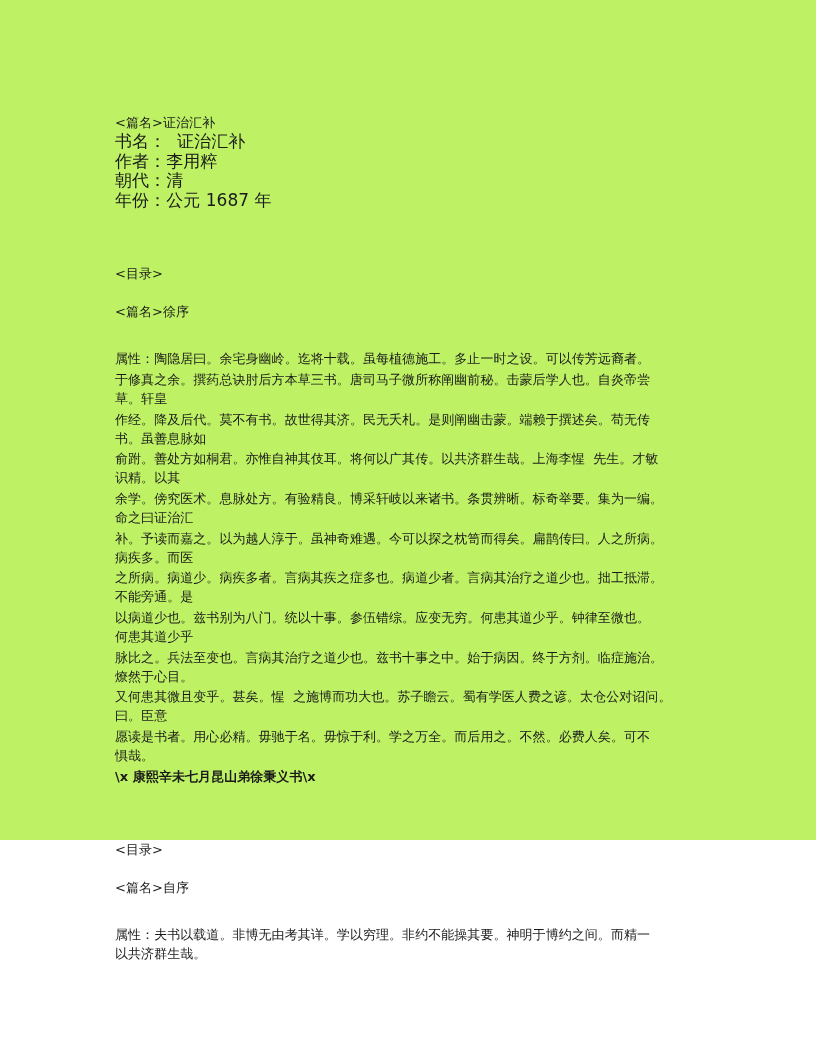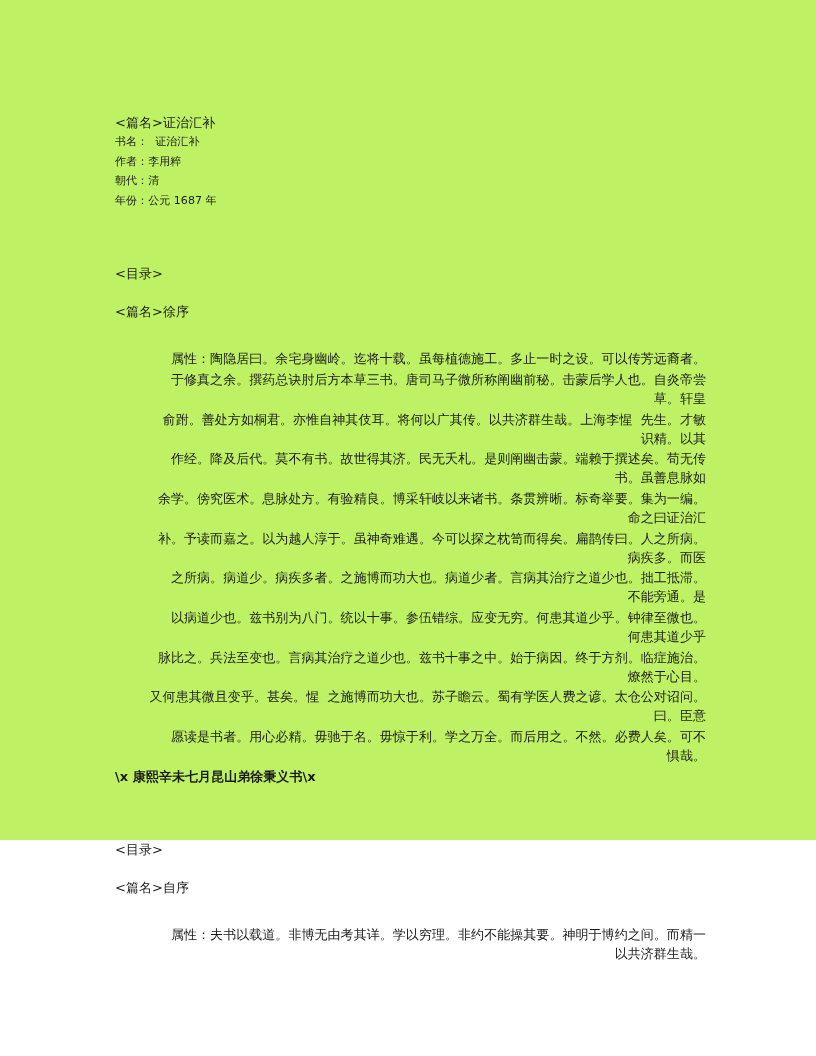--- a/index.html
+++ b/index.html
@@ -17,38 +17,38 @@
   }
   .page {
     position: relative;
     width: 816px;
     height: 840px;
     background: #bef264;
     box-sizing: border-box;
     padding: 113px 110px 0 115px;
   }
   .doc-line {
-    font-size: 11px;
+    font-size: 17px;
     line-height: 19.1px;
     letter-spacing: 0.05px;
     white-space: pre-wrap;
     word-break: break-all;
     margin: 0;
   }
   
   .meta-block { margin: 0 0 0 0; }
   .meta-block .doc-line { line-height: 19.4px; }
 
   
   .gap-xl { height: 54px; }
   .gap-lg { height: 28px; }
   .gap-md { height: 19px; }
 
   
-  .record { margin: 0 0 1.5px 0; text-align: right; }
+  .record { margin: 0 0 1.5px 0; }
 
   .tag-line { font-size: 13.0px; line-height: 19.1px; }
   .body-para { font-size: 13.0px; line-height: 19.1px; }
   .sig-line { font-size: 13.0px; line-height: 19.1px; font-weight: bold; }
 </style>
 </head>
 <body>
 
 <div class="page">
 
@@ -72,37 +72,37 @@
     <div class="gap-lg"></div>
 
     <div class="record">
       <div class="doc-line body-para">属性：陶隐居曰。余宅身幽岭。迄将十载。虽每植德施工。多止一时之设。可以传芳远裔者。</div>
     </div>
     <div class="record">
       <div class="doc-line body-para">于修真之余。撰药总诀肘后方本草三书。唐司马子微所称阐幽前秘。击蒙后学人也。自炎帝尝</div>
       <div class="doc-line body-para">草。轩皇</div>
     </div>
     <div class="record">
+      <div class="doc-line body-para">作经。降及后代。莫不有书。故世得其济。民无夭札。是则阐幽击蒙。端赖于撰述矣。苟无传</div>
+      <div class="doc-line body-para">书。虽善息脉如</div>
+    </div>
+    <div class="record">
       <div class="doc-line body-para">俞跗。善处方如桐君。亦惟自神其伎耳。将何以广其传。以共济群生哉。上海李惺  先生。才敏</div>
       <div class="doc-line body-para">识精。以其</div>
-    </div>
-    <div class="record">
-      <div class="doc-line body-para">作经。降及后代。莫不有书。故世得其济。民无夭札。是则阐幽击蒙。端赖于撰述矣。苟无传</div>
-      <div class="doc-line body-para">书。虽善息脉如</div>
     </div>
     <div class="record">
       <div class="doc-line body-para">余学。傍究医术。息脉处方。有验精良。博采轩岐以来诸书。条贯辨晰。标奇举要。集为一编。</div>
       <div class="doc-line body-para">命之曰证治汇</div>
     </div>
     <div class="record">
       <div class="doc-line body-para">补。予读而嘉之。以为越人淳于。虽神奇难遇。今可以探之枕笥而得矣。扁鹊传曰。人之所病。</div>
       <div class="doc-line body-para">病疾多。而医</div>
     </div>
     <div class="record">
-      <div class="doc-line body-para">之所病。病道少。病疾多者。之施博而功大也。病道少者。言病其治疗之道少也。拙工抵滞。</div>
+      <div class="doc-line body-para">之所病。病道少。病疾多者。言病其疾之症多也。病道少者。言病其治疗之道少也。拙工抵滞。</div>
       <div class="doc-line body-para">不能旁通。是</div>
     </div>
     <div class="record">
       <div class="doc-line body-para">以病道少也。兹书别为八门。统以十事。参伍错综。应变无穷。何患其道少乎。钟律至微也。</div>
       <div class="doc-line body-para">何患其道少乎</div>
     </div>
     <div class="record">
       <div class="doc-line body-para">脉比之。兵法至变也。言病其治疗之道少也。兹书十事之中。始于病因。终于方剂。临症施治。</div>
       <div class="doc-line body-para">燎然于心目。</div>
     </div>

